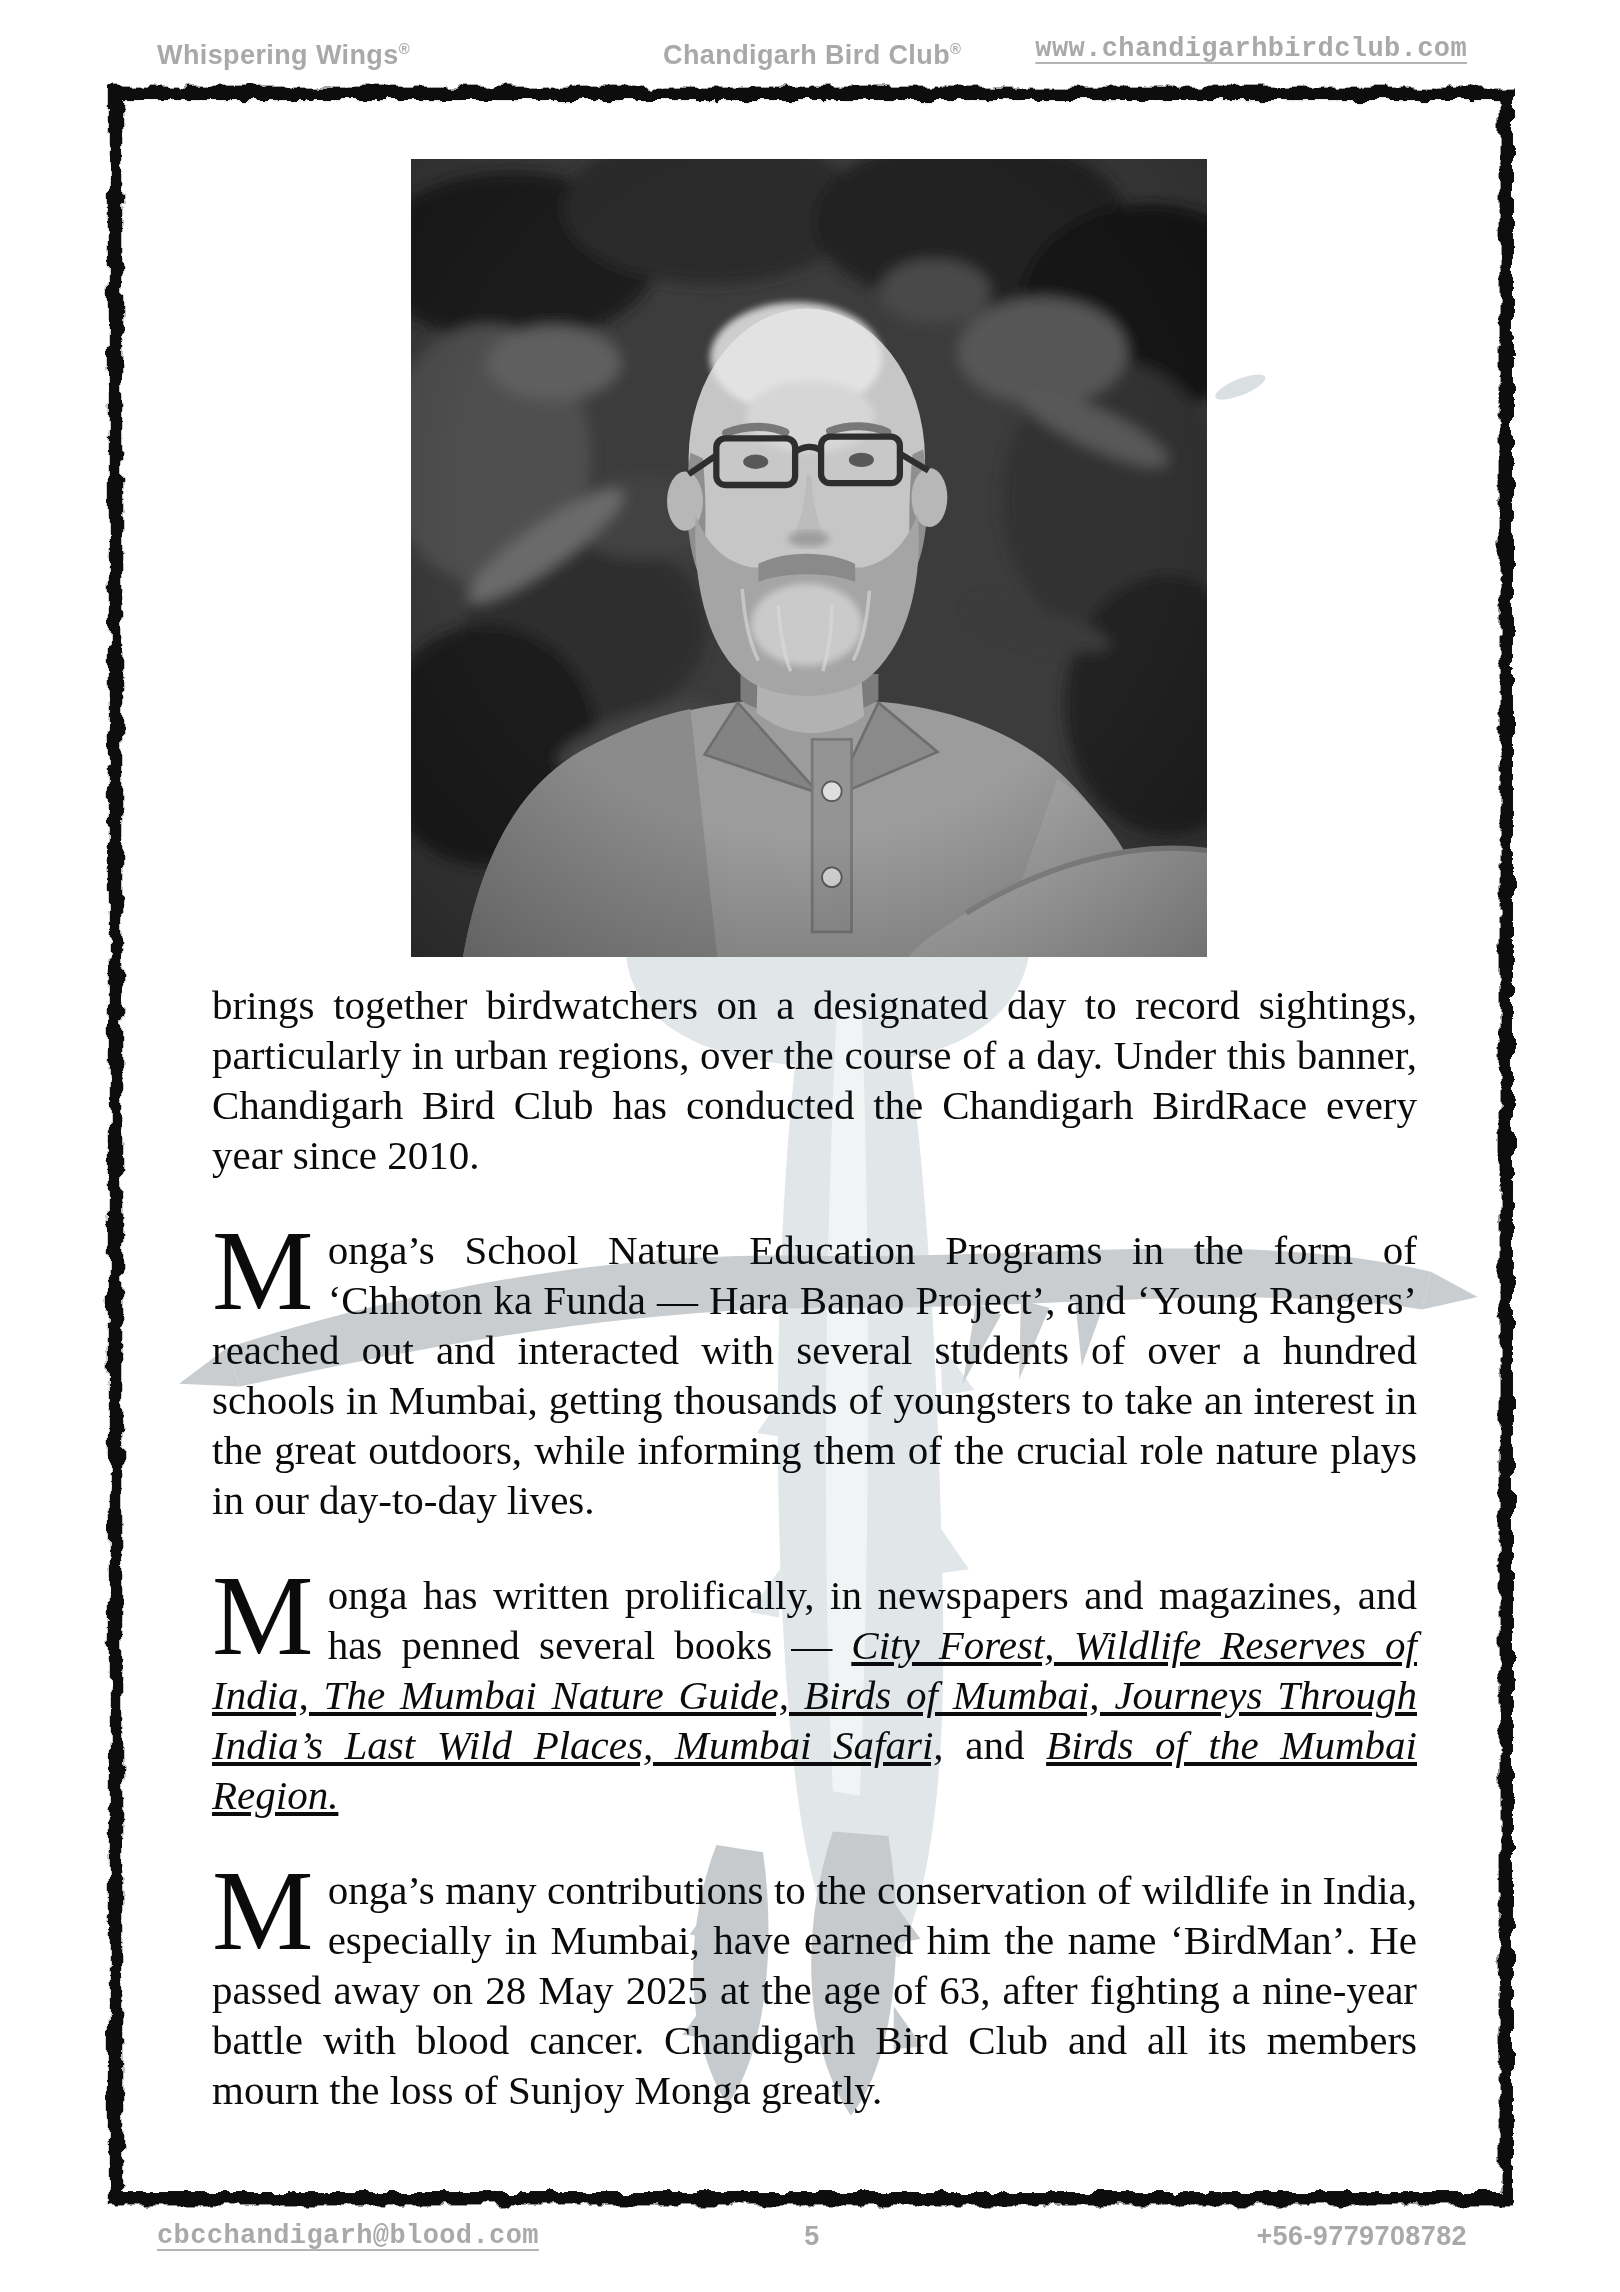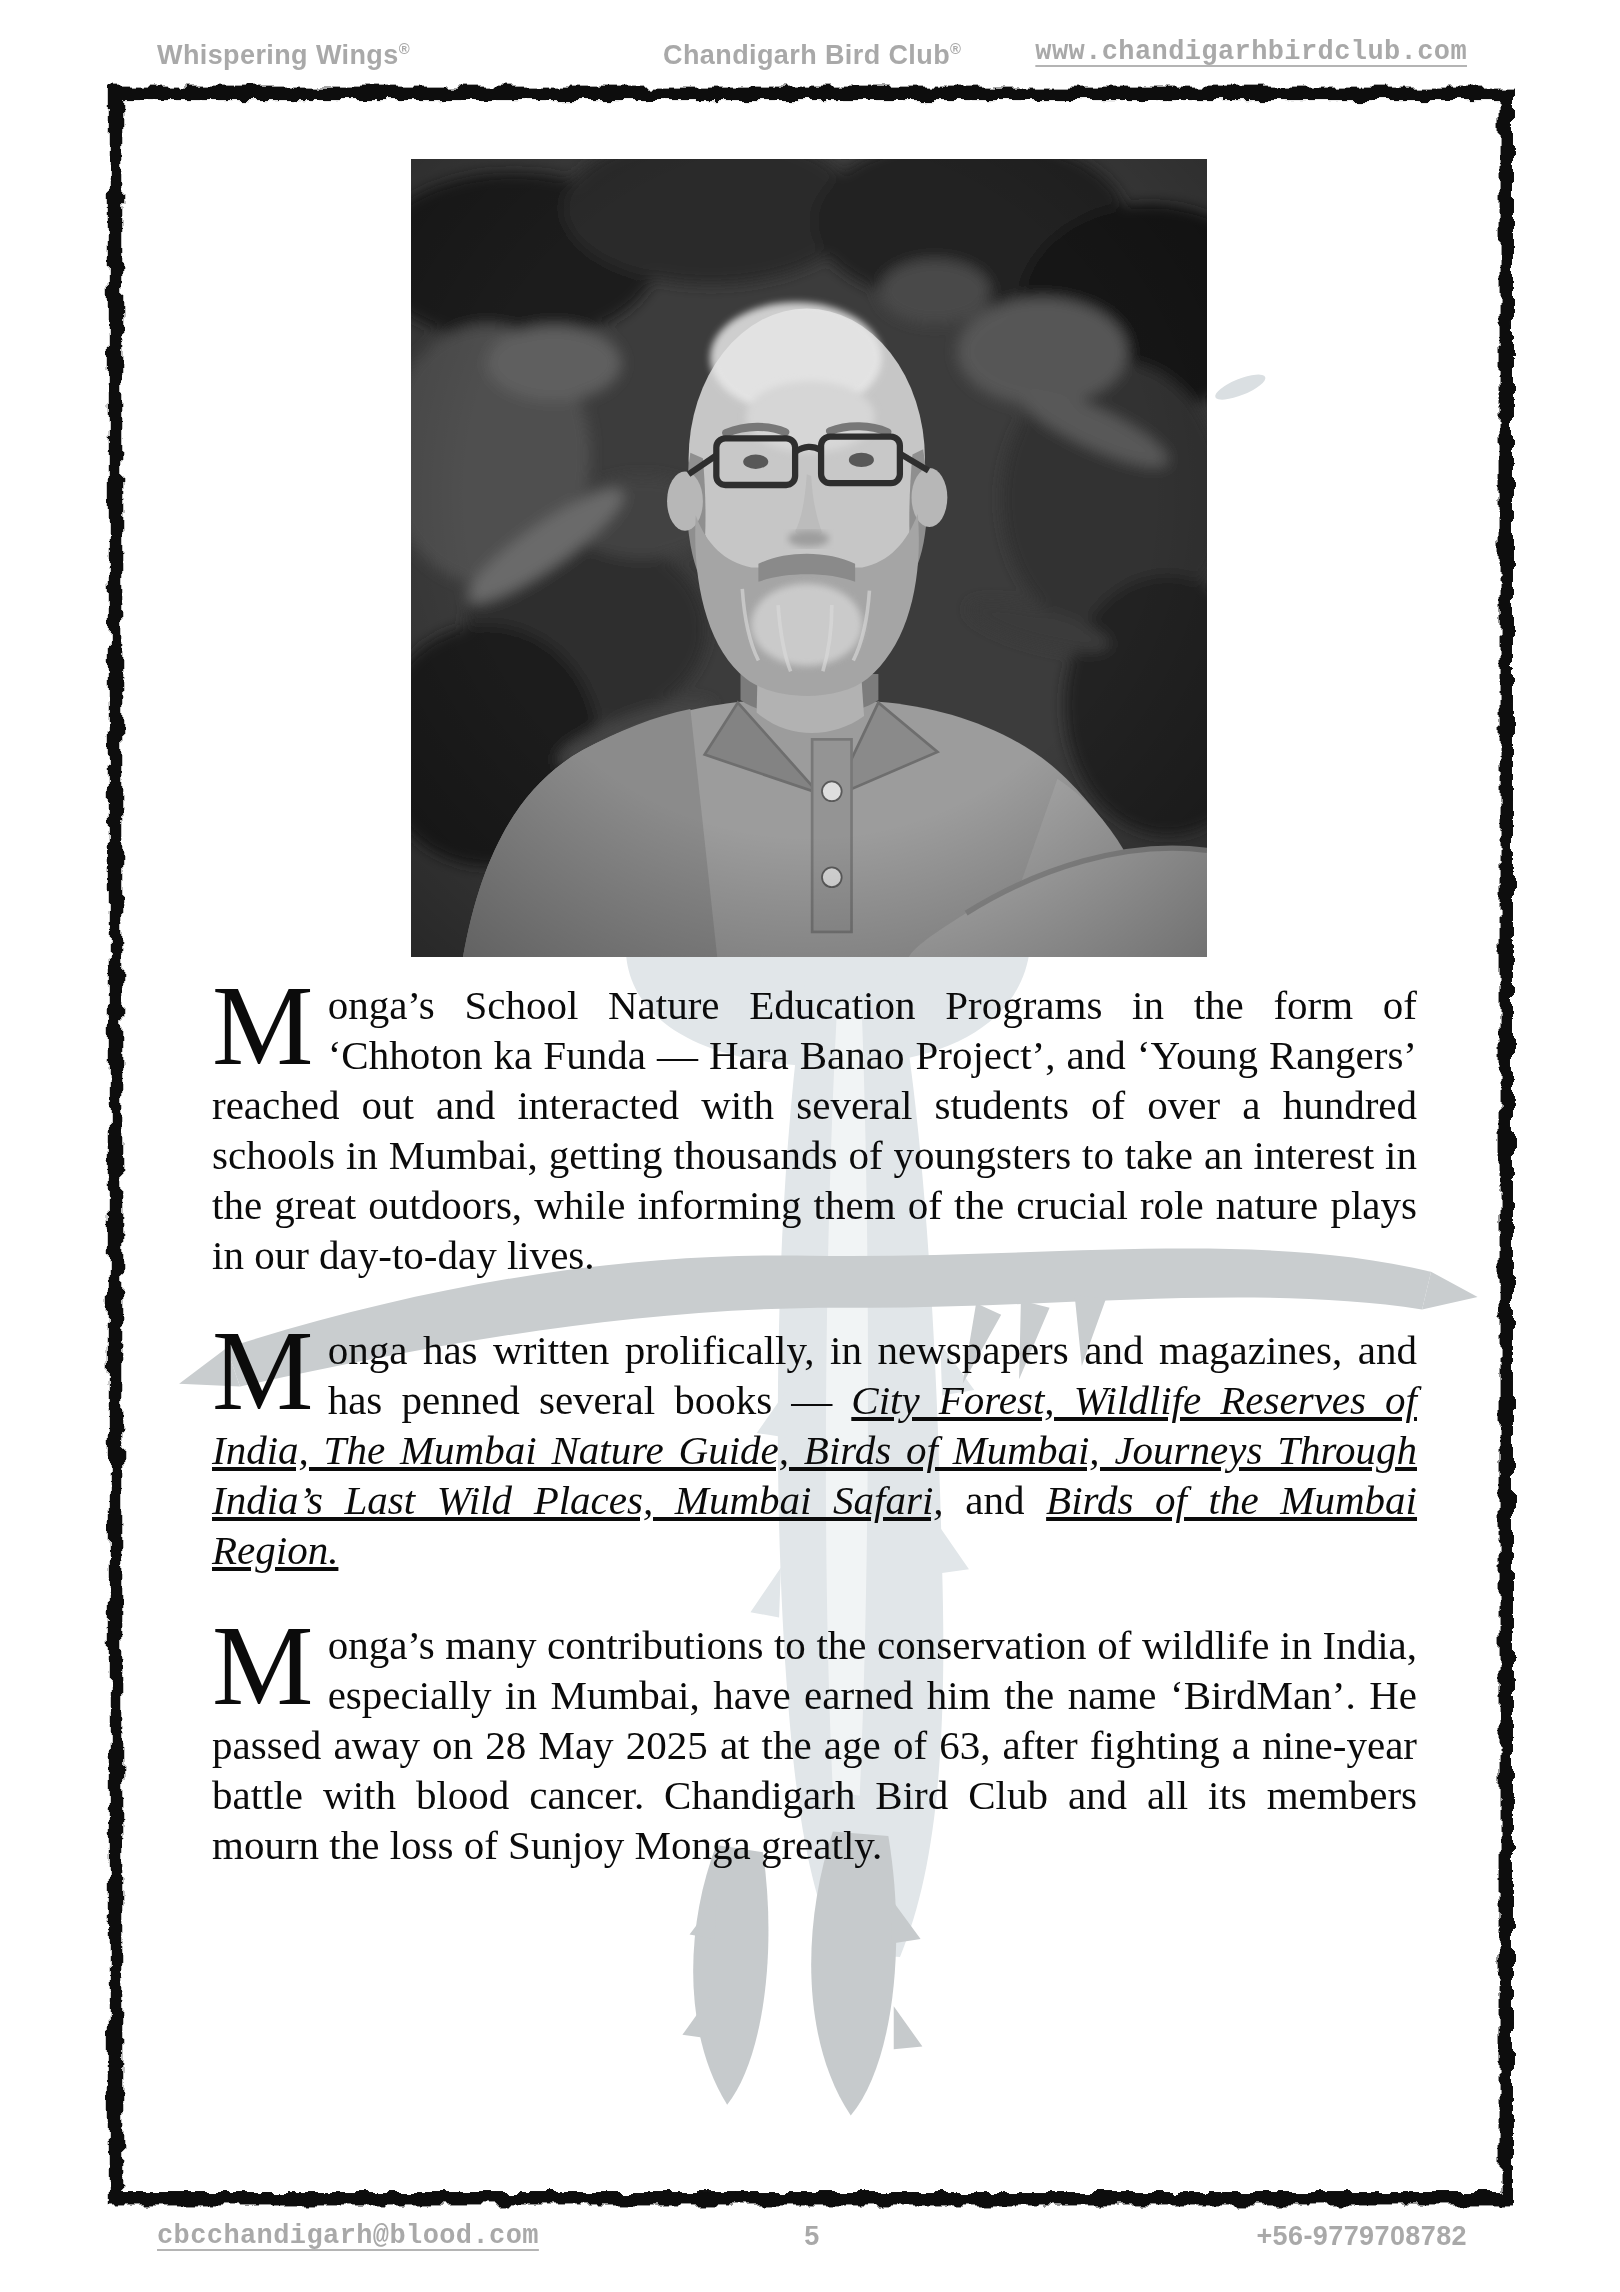--- a/index.html
+++ b/index.html
@@ -1,21 +1,21 @@
 <!DOCTYPE html>
 <html style="font-size:14.3px"><head>
 <meta charset="utf-8">
 <style>
   html,body{margin:0;padding:0;width:1620px;height:2293px;background:#ffffff;overflow:hidden;}
   body{position:relative;font-family:"Liberation Serif",serif;}
 
   
   .page-header,.page-footer{
     position:absolute;left:157px;width:1310px;
-    display:flex;justify-content:space-between;align-items:center;
+    display:flex;justify-content:space-between;align-items:flex-start;
     font-family:"Liberation Sans",sans-serif;font-weight:600;
     font-size:27px;line-height:34px;color:#a9a9a9;letter-spacing:0.4px;
   }
   .page-header{top:32px;}
   .page-footer{top:2219px;}
   .reg{font-size:0.55em;vertical-align:super;letter-spacing:0;}
   .underlined{text-decoration:underline;text-decoration-thickness:2.2px;text-underline-offset:6.3px;text-decoration-color:#b4b4b4;font-family:Liberation Mono, monospace;}
   .h-center{position:absolute;left:0;right:0;text-align:center;pointer-events:none;}
 
   
@@ -178,20 +178,21 @@
       </g>
 
       <path d="M889,772 C800,760 700,792 620,842 C582,866 562,880 556,891 L889,891 Z" fill="#ababab"></path>
       <path d="M889,772 C800,760 700,792 620,842" stroke="#8c8c8c" stroke-width="6" fill="none"></path>
     </g>
     <rect width="889" height="891" fill="url(#vig)"></rect>
   </svg>
 </div>
 
 <div class="article">
+    <p><span>brings together birdwatchers on a designated day to record sightings, particularly in urban regions, over the course of a day. Under this banner, Chandigarh Bird Club has conducted the Chandigarh BirdRace every year since 2010.</span></p>
     <p><span class="dropcap">M</span><span>onga’s School Nature Education Programs in the form of ‘Chhoton ka Funda — Hara Banao Project’, and ‘Young Rangers’ reached out and interacted with several students of over a hundred schools in Mumbai, getting thousands of youngsters to take an interest in the great outdoors, while informing them of the crucial role nature plays in our day-to-day lives.</span></p>
     <p><span class="dropcap">M</span><span>onga has written prolifically, in newspapers and magazines, and has penned several books — </span><span class="italic">City Forest, Wildlife Reserves of India, The Mumbai Nature Guide, Birds of Mumbai, Journeys Through India’s Last Wild Places, Mumbai Safari,</span><span> and </span><span class="italic">Birds of the Mumbai Region.</span></p>
     <p><span class="dropcap">M</span><span>onga’s many contributions to the conservation of wildlife in India, especially in Mumbai, have earned him the name ‘BirdMan’. He passed away on 28 May 2025 at the age of 63, after fighting a nine-year battle with blood cancer. Chandigarh Bird Club and all its members mourn the loss of Sunjoy Monga greatly.</span></p>
   </div>
 
 <div class="page-footer">
   <div class="underlined">cbcchandigarh@blood.com</div>
   <div class="h-center">5</div>
   <div>+56-9779708782</div>
 </div>

